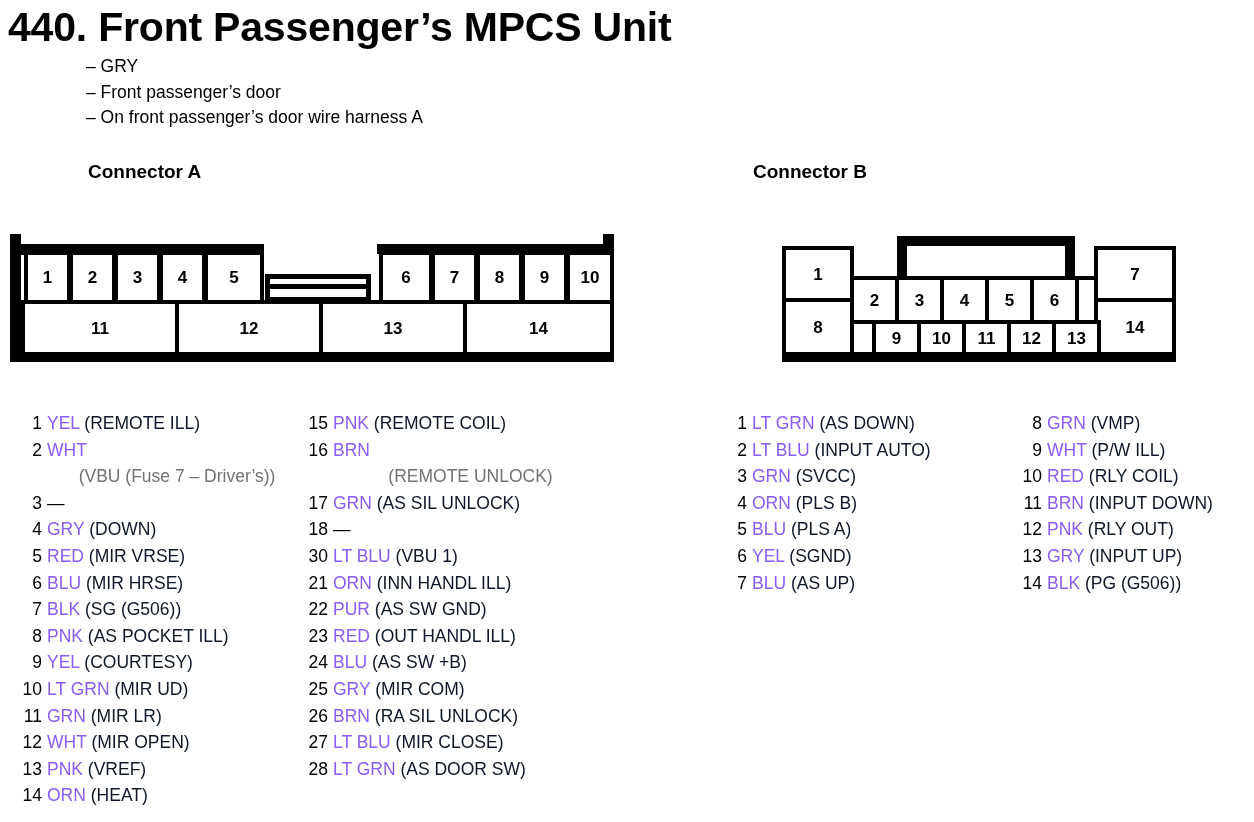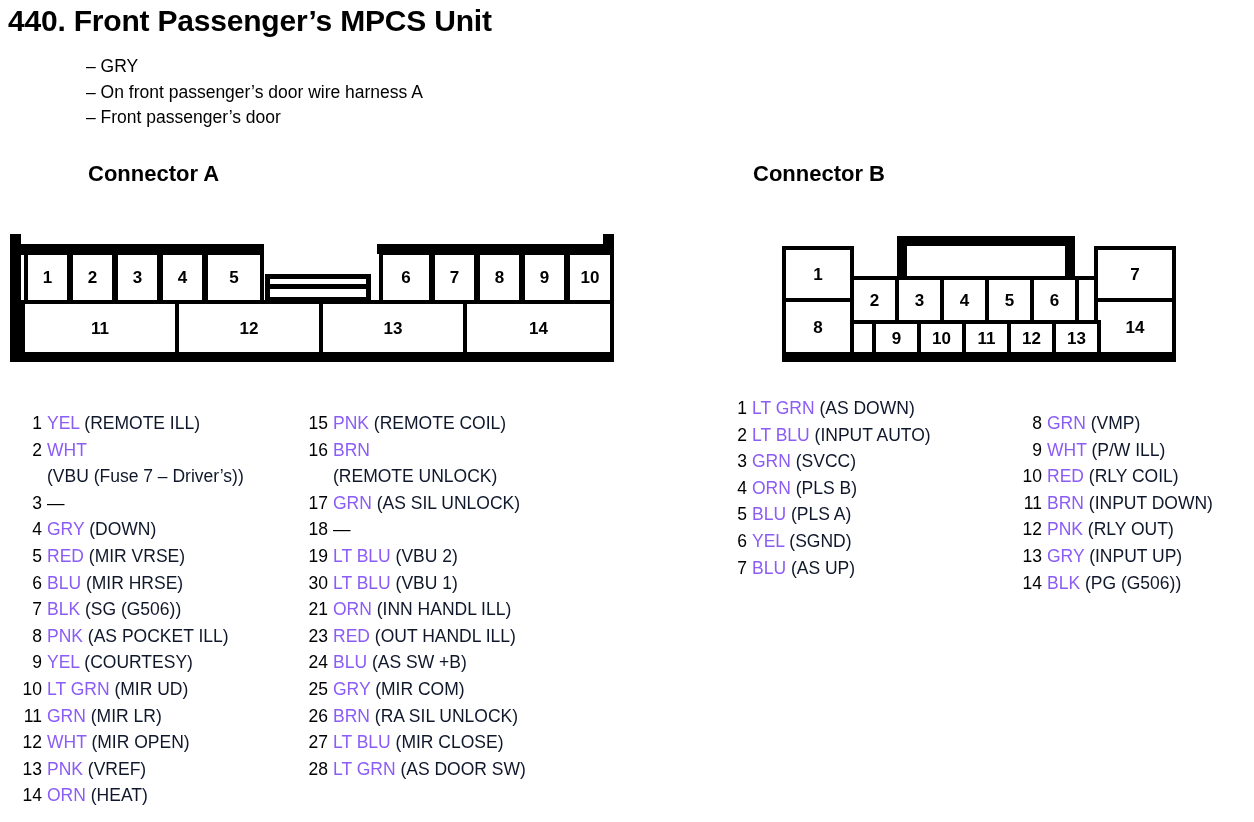--- a/index.html
+++ b/index.html
@@ -14,38 +14,38 @@
     font-family: "Liberation Sans", sans-serif;
     color: #000000;
     overflow: hidden;
   }
 
   
   #page-title {
     position: absolute;
     left: 8px;
     top: 4px;
-    font-size: 30px;
+    font-size: 41px;
     font-weight: bold;
     letter-spacing: -0.2px;
     white-space: nowrap;
   }
   #spec-list {
     position: absolute;
     left: 86px;
     top: 54px;
     font-size: 17.5px;
     line-height: 25.5px;
   }
   #spec-list .spec-line { white-space: nowrap; }
 
   
   .connector-caption {
     position: absolute;
-    font-size: 22px;
+    font-size: 19px;
     font-weight: bold;
     white-space: nowrap;
   }
   #caption-a { left: 88px; top: 161px; }
   #caption-b { left: 753px; top: 161px; }
 
   
   .conn-canvas { position: absolute; }
   .bar {
     position: absolute;
@@ -75,34 +75,35 @@
     display: inline-block;
     text-align: right;
     margin-right: 5px;
   }
   .pin-col.w2 .pin-num { width: 20px; }
   .pin-col.w1 .pin-num { width: 20px; }
   .pin-color { color: #8b5cf6; }
   .pin-signal { color: #0f172a; }
   .pin-cont {
     white-space: nowrap;
-    color: #0f172a;
+    color: #737373;
     padding-left: 25px;
+    text-align: center;
   }
   .dash { color: #000000; }
 </style>
 </head>
 <body>
 
 <div id="page-title">440. Front Passenger’s MPCS Unit</div>
 
 <div id="spec-list">
   <div class="spec-line">– GRY</div>
+  <div class="spec-line">– Front passenger’s door</div>
   <div class="spec-line">– On front passenger’s door wire harness A</div>
-  <div class="spec-line">– Front passenger’s door</div>
 </div>
 
 <div class="connector-caption" id="caption-a">Connector A</div>
 
 <div class="conn-canvas" id="conn-a" style="left:10px; top:234px; width:604px; height:128px;">
 
   <div class="bar" style="left:0px;  top:0px;   width:11px; height:128px;"></div>
 
   <div class="bar" style="left:593px;top:0px;   width:11px; height:128px;"></div>
 
@@ -193,31 +194,31 @@
     <div class="pin-row"><span class="pin-num">12</span><span class="pin-color">WHT</span> <span class="pin-signal">(MIR OPEN)</span></div>
     <div class="pin-row"><span class="pin-num">13</span><span class="pin-color">PNK</span> <span class="pin-signal">(VREF)</span></div>
     <div class="pin-row"><span class="pin-num">14</span><span class="pin-color">ORN</span> <span class="pin-signal">(HEAT)</span></div>
   </div>
 <div class="pin-col w2" id="list-a2" style="left:308px; top:410px; width:300px;">
     <div class="pin-row"><span class="pin-num">15</span><span class="pin-color">PNK</span> <span class="pin-signal">(REMOTE COIL)</span></div>
     <div class="pin-row"><span class="pin-num">16</span><span class="pin-color">BRN</span></div>
     <div class="pin-cont">(REMOTE UNLOCK)</div>
     <div class="pin-row"><span class="pin-num">17</span><span class="pin-color">GRN</span> <span class="pin-signal">(AS SIL UNLOCK)</span></div>
     <div class="pin-row"><span class="pin-num">18</span><span class="dash">—</span></div>
-    <div class="pin-row"><span class="pin-num">19</span><span class="pin-color">LT BLU</span> <span class="pin-signal">(VBU 2)</span></div>
     <div class="pin-row"><span class="pin-num">30</span><span class="pin-color">LT BLU</span> <span class="pin-signal">(VBU 1)</span></div>
     <div class="pin-row"><span class="pin-num">21</span><span class="pin-color">ORN</span> <span class="pin-signal">(INN HANDL ILL)</span></div>
+    <div class="pin-row"><span class="pin-num">22</span><span class="pin-color">PUR</span> <span class="pin-signal">(AS SW GND)</span></div>
     <div class="pin-row"><span class="pin-num">23</span><span class="pin-color">RED</span> <span class="pin-signal">(OUT HANDL ILL)</span></div>
     <div class="pin-row"><span class="pin-num">24</span><span class="pin-color">BLU</span> <span class="pin-signal">(AS SW +B)</span></div>
     <div class="pin-row"><span class="pin-num">25</span><span class="pin-color">GRY</span> <span class="pin-signal">(MIR COM)</span></div>
     <div class="pin-row"><span class="pin-num">26</span><span class="pin-color">BRN</span> <span class="pin-signal">(RA SIL UNLOCK)</span></div>
     <div class="pin-row"><span class="pin-num">27</span><span class="pin-color">LT BLU</span> <span class="pin-signal">(MIR CLOSE)</span></div>
     <div class="pin-row"><span class="pin-num">28</span><span class="pin-color">LT GRN</span> <span class="pin-signal">(AS DOOR SW)</span></div>
   </div>
-<div class="pin-col w1" id="list-b1" style="left:727px; top:395px; width:270px;">
+<div class="pin-col w1" id="list-b1" style="left:727px; top:410px; width:270px;">
     <div class="pin-row"><span class="pin-num">1</span><span class="pin-color">LT GRN</span> <span class="pin-signal">(AS DOWN)</span></div>
     <div class="pin-row"><span class="pin-num">2</span><span class="pin-color">LT BLU</span> <span class="pin-signal">(INPUT AUTO)</span></div>
     <div class="pin-row"><span class="pin-num">3</span><span class="pin-color">GRN</span> <span class="pin-signal">(SVCC)</span></div>
     <div class="pin-row"><span class="pin-num">4</span><span class="pin-color">ORN</span> <span class="pin-signal">(PLS B)</span></div>
     <div class="pin-row"><span class="pin-num">5</span><span class="pin-color">BLU</span> <span class="pin-signal">(PLS A)</span></div>
     <div class="pin-row"><span class="pin-num">6</span><span class="pin-color">YEL</span> <span class="pin-signal">(SGND)</span></div>
     <div class="pin-row"><span class="pin-num">7</span><span class="pin-color">BLU</span> <span class="pin-signal">(AS UP)</span></div>
   </div>
 <div class="pin-col w2" id="list-b2" style="left:1022px;top:410px; width:230px;">
     <div class="pin-row"><span class="pin-num">8</span><span class="pin-color">GRN</span> <span class="pin-signal">(VMP)</span></div>

